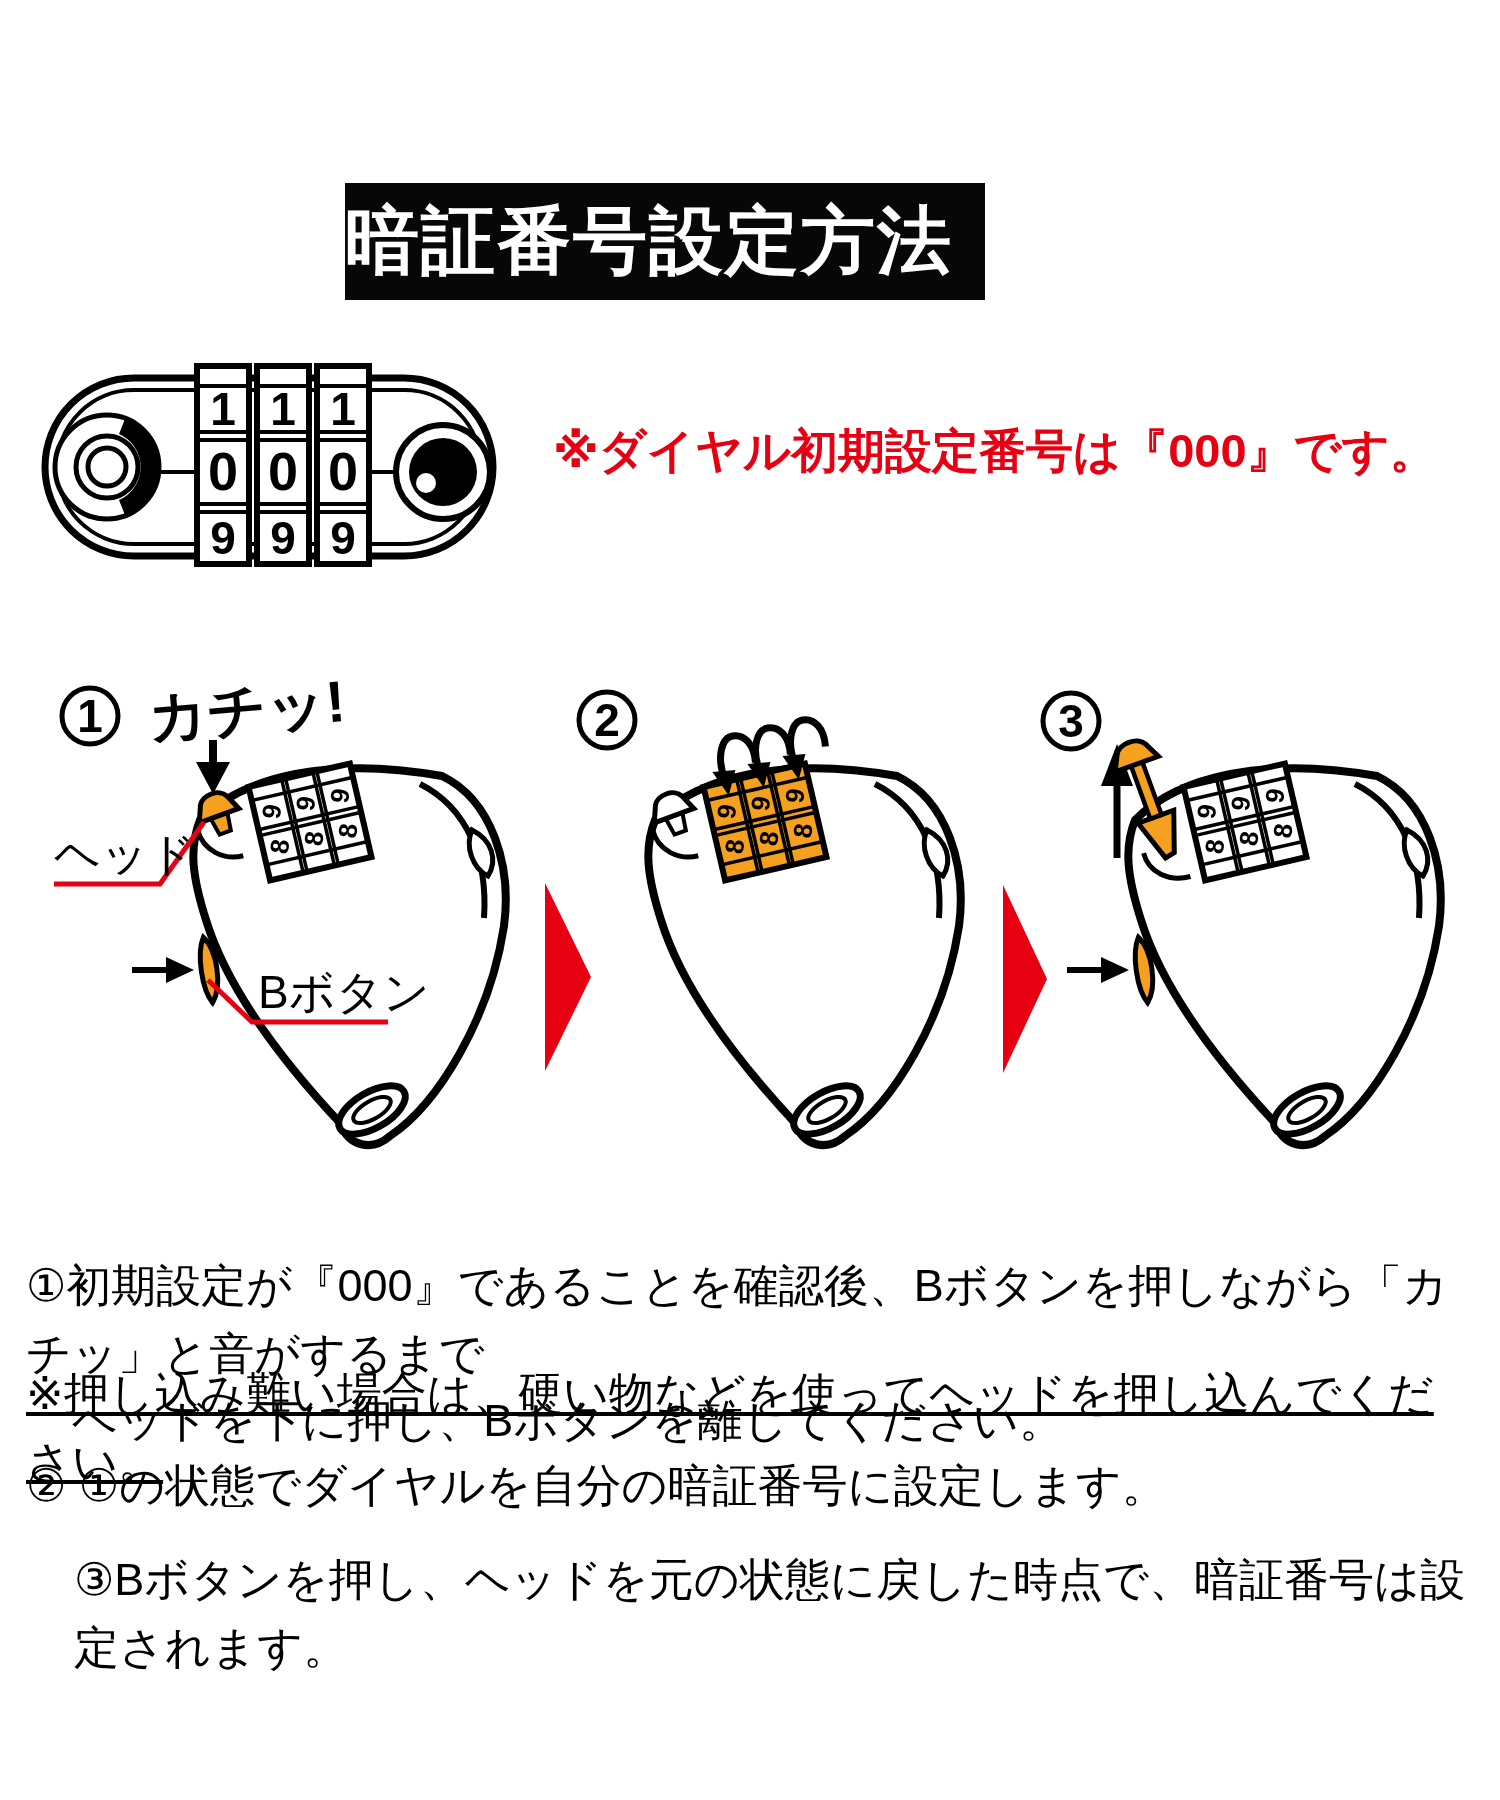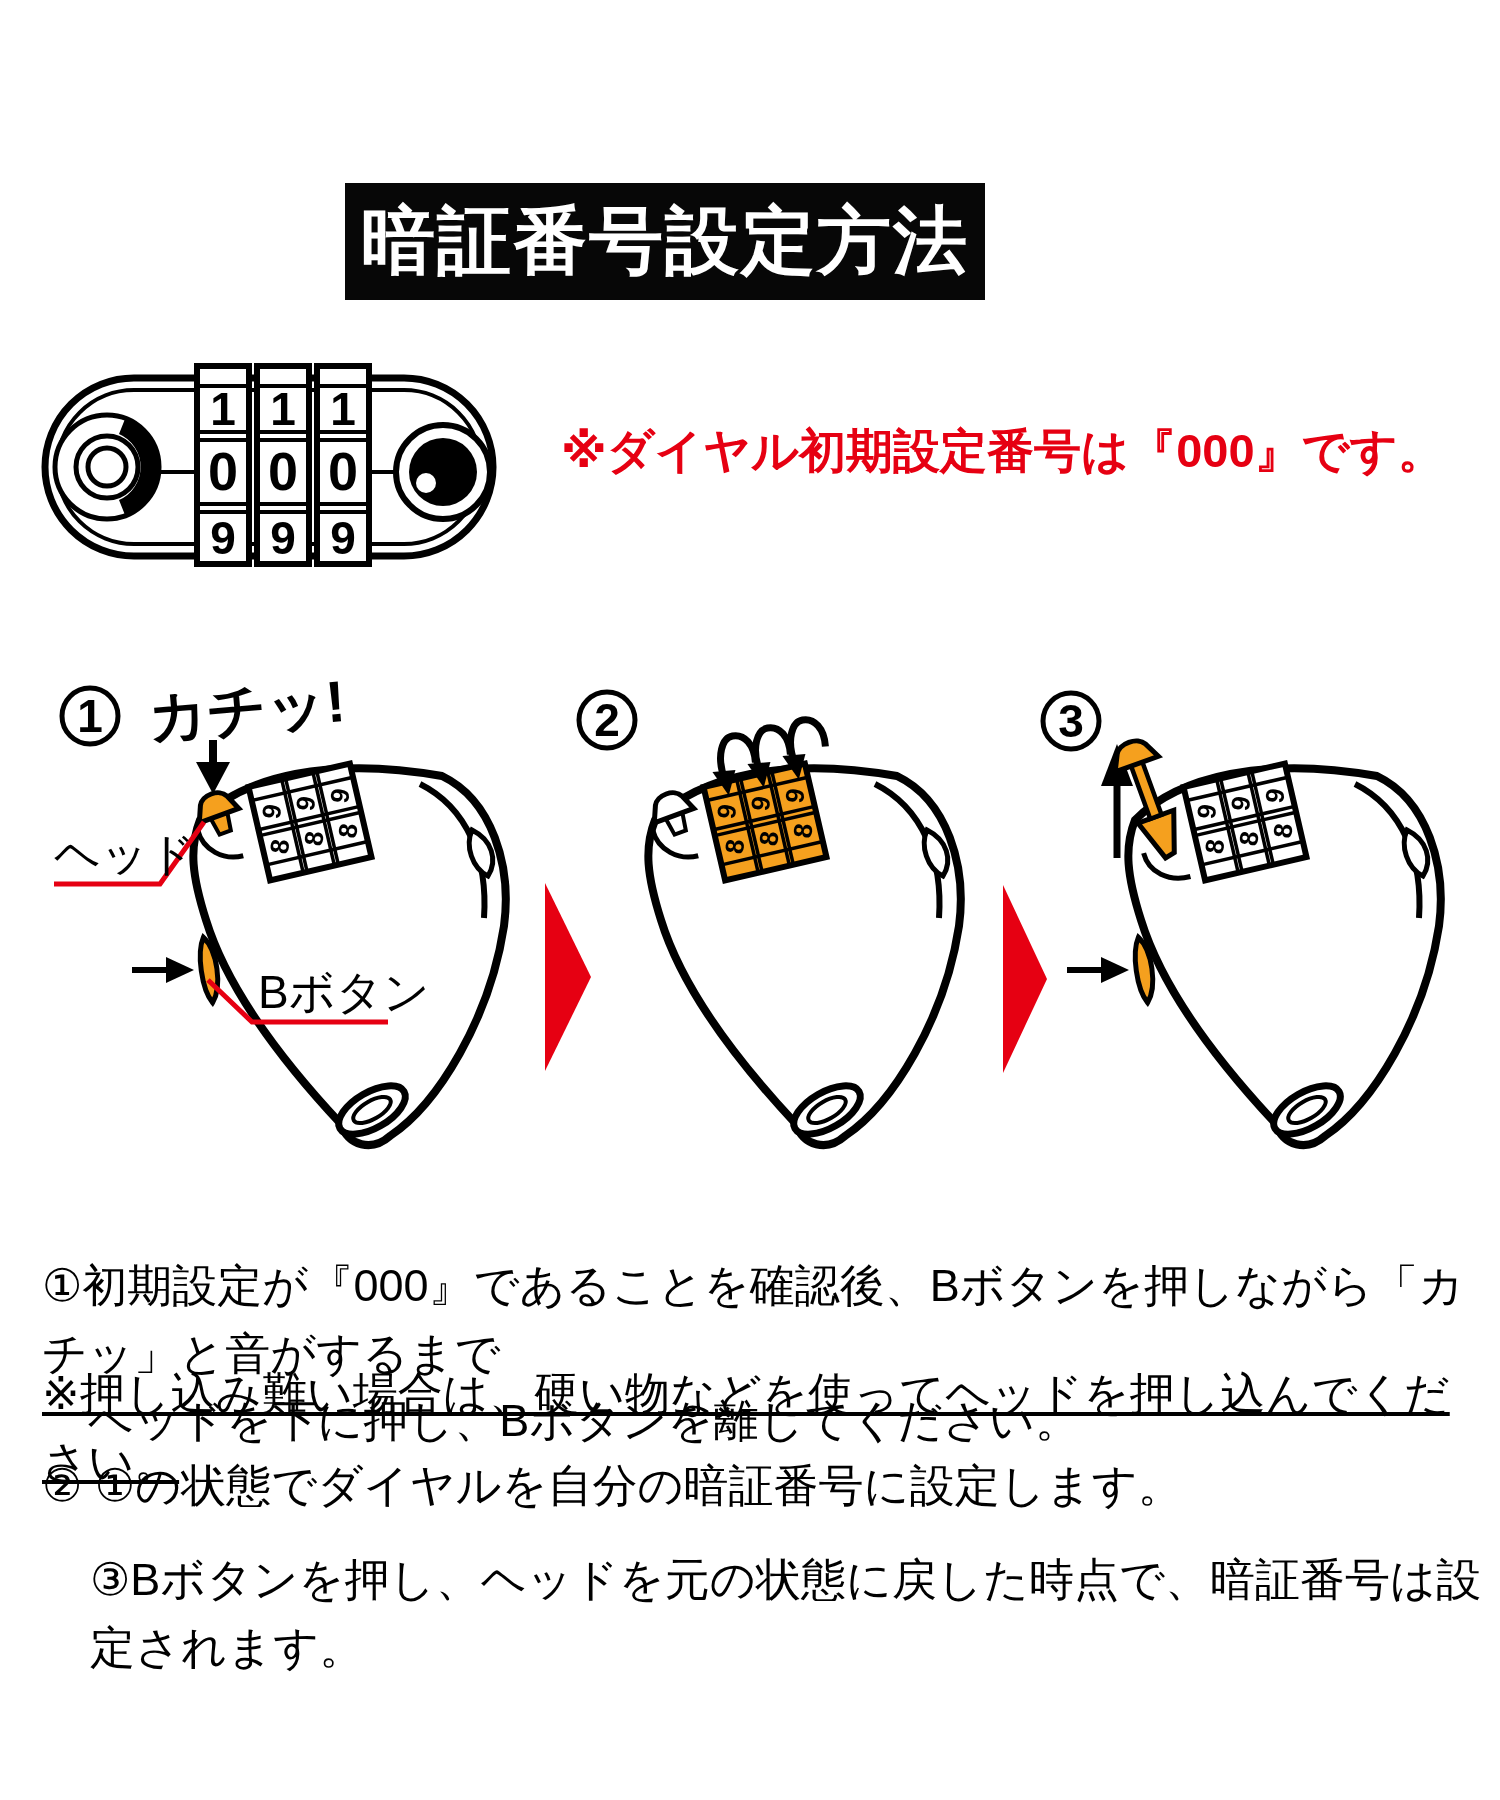--- a/index.html
+++ b/index.html
@@ -4,30 +4,30 @@
 <style>
   html,body{margin:0;padding:0;}
   body{
     width:1500px;height:1800px;position:relative;background:#ffffff;
     font-family:"Liberation Sans","DejaVu Sans",sans-serif;color:#000;
     overflow:hidden;
   }
   .abs{position:absolute;}
   #title-banner{
     left:345px;top:183px;width:640px;height:117px;background:#070707;
-    display:flex;align-items:center;justify-content:center;font-family:Liberation Mono, monospace;
+    display:flex;align-items:center;font-family:Liberation Mono, monospace;
   }
   #title-banner .t{
     color:#ffffff;font-size:74px;font-weight:900;letter-spacing:2px;white-space:nowrap;
   }
   #notes{left:553px;top:420px;width:920px;}
   #notes .note-line{
-    color:#e60012;font-size:47px;font-weight:800;line-height:62px;white-space:nowrap;margin-left:8px;
-  }
-  .para{left:42px;width:1430px;font-size:45px;line-height:1.5;font-weight:500;}
+    color:#e60012;font-size:47px;font-weight:800;line-height:62px;white-space:nowrap;
+  }
+  .para{left:26px;width:1430px;font-size:45px;line-height:1.5;font-weight:500;}
   #para1{top:1252px;}
   #para1 .l2{padding-left:46px;}
   #para2{top:1360px;text-decoration:underline;}
   #para3{top:1452px;}
   #para4{top:1546px;margin-left:48px;}
   svg text{font-family:"Liberation Sans","DejaVu Sans",sans-serif;}
   .lbl{font-size:46px;fill:#000;}
   .digit{font-weight:bold;fill:#000;}
 </style>
 </head>

